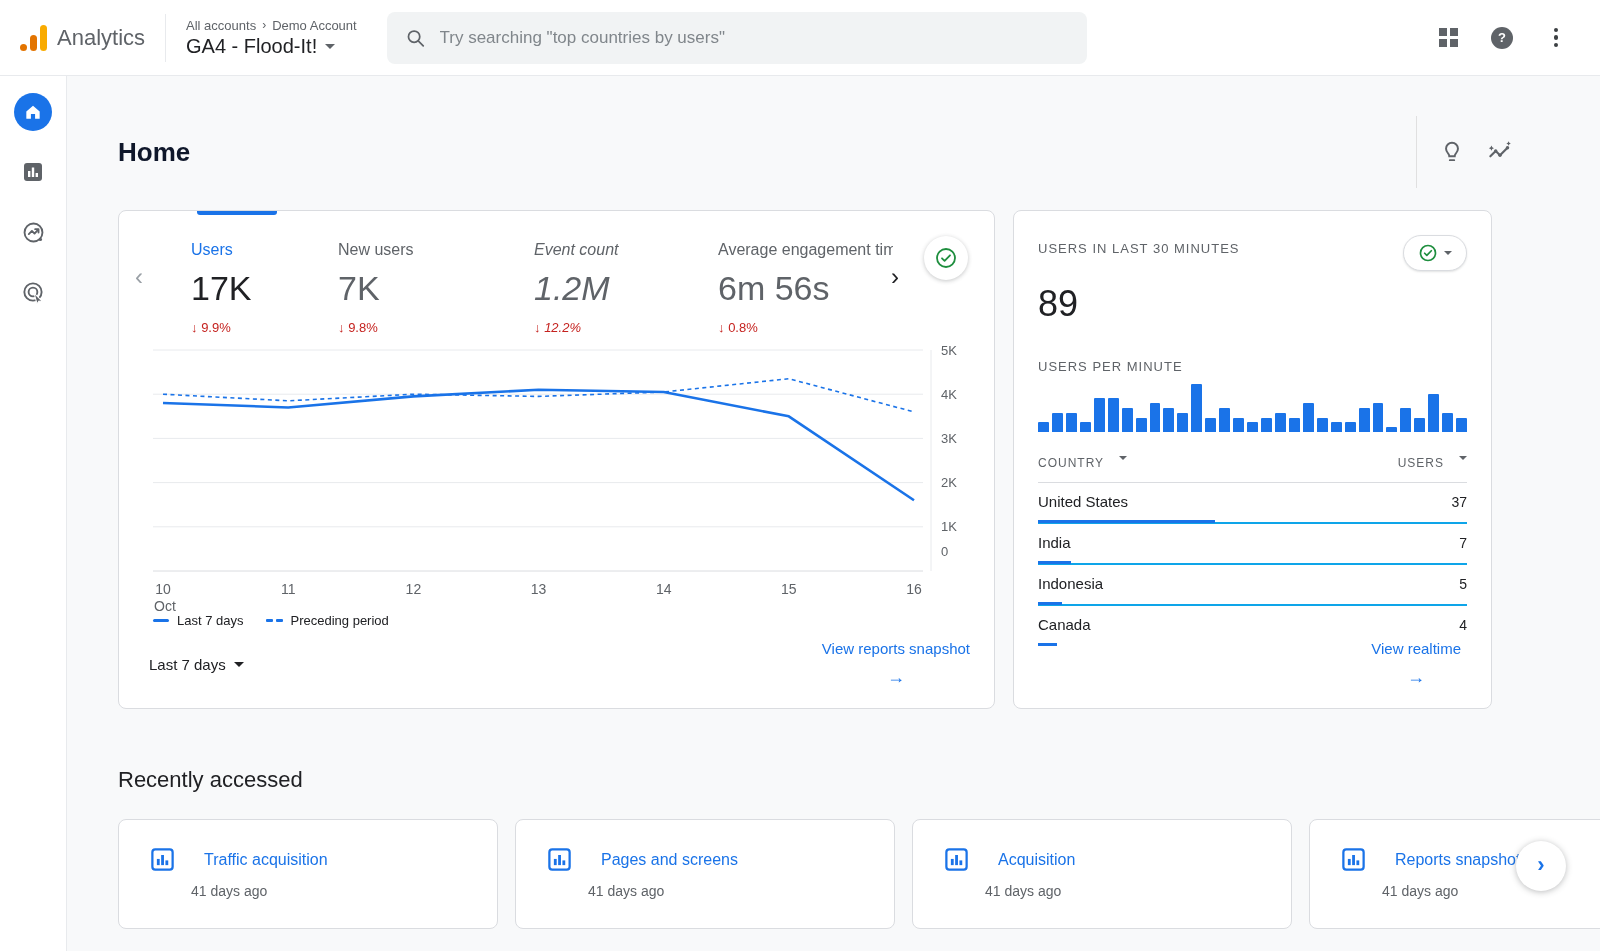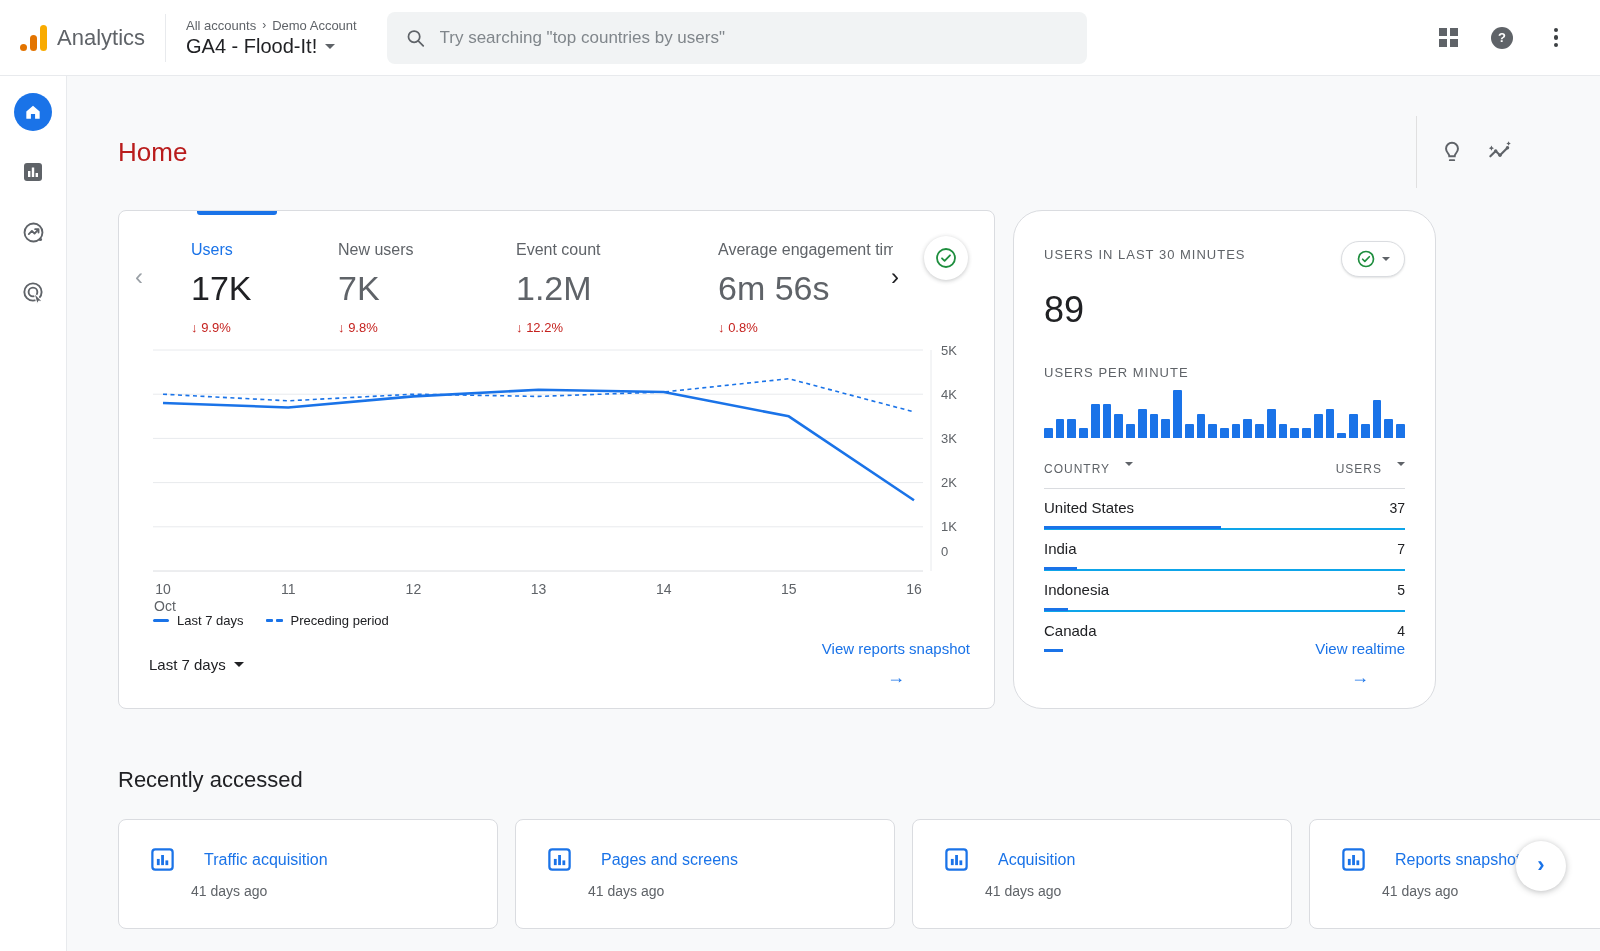--- a/index.html
+++ b/index.html
@@ -41,28 +41,28 @@
   .sidebar { position:absolute; top:76px; left:0; width:67px; height:875px; background:#fff;
              border-right:1px solid #e8eaed; display:flex; flex-direction:column; align-items:center; z-index:4; }
   .side-item { width:67px; height:60px; display:flex; align-items:center; justify-content:center; cursor:pointer; }
   .side-item:first-child { margin-top:6px; }
   .home-circle { width:38px; height:38px; border-radius:50%; background:#1a73e8;
                  display:flex; align-items:center; justify-content:center; }
 
   
   main { position:absolute; top:76px; left:67px; width:1533px; height:875px; background:#f8f9fa; overflow:hidden; }
   .page-head { display:flex; justify-content:space-between; align-items:center; margin:40px 85px 0 51px; }
-  .page-title { font-size:26px; color:#b91c1c; font-weight:400; }
+  .page-title { font-size:26px; color:#0f172a; font-weight:700; }
   .head-actions { display:flex; align-items:center; gap:20px; border-left:1px solid #e0e0e0;
                   padding-left:22px; height:72px; }
 
   .cards-row { display:flex; gap:18px; margin:22px 0 0 51px; }
   .card { background:#fff; border:1px solid #dadce0; border-radius:8px; position:relative; }
   .overview-card { width:877px; height:499px; overflow:hidden; }
-  .realtime-card { width:423px; height:499px; padding:30px;border-radius:29px; }
+  .realtime-card { width:479px; height:499px; padding:24px; }
 
   
   .carousel-indicator { position:absolute; top:0; left:78px; width:80px; height:4px; background:#1a73e8;
                         border-radius:0 0 3px 3px; }
   .metrics { position:relative; height:135px; margin-top:30px; }
   .metric { position:absolute; top:0; cursor:pointer; }
   .metric .m-label { font-size:16px; color:#5f6368; white-space:nowrap; overflow:hidden; max-width:175px; }
   .metric.active .m-label { color:#1a73e8; }
   .metric .m-value { font-size:34px; color:#5f6368; margin-top:10px; }
   .metric.active .m-value { color:#202124; }
@@ -240,21 +240,21 @@
             <div class="metric active" style="left: 72px;">
               <div class="m-label">Users</div>
               <div class="m-value">17K</div>
               <div class="m-delta"><span>↓</span> <span class="dv">9.9%</span></div>
             </div>
             <div class="metric" style="left: 219px;">
               <div class="m-label">New users</div>
               <div class="m-value">7K</div>
               <div class="m-delta"><span>↓</span> <span class="dv">9.8%</span></div>
             </div>
-            <div class="metric" style="left: 397px;">
+            <div class="metric" style="left: 415px; font-style: italic;">
               <div class="m-label">Event count</div>
               <div class="m-value">1.2M</div>
               <div class="m-delta"><span>↓</span> <span class="dv">12.2%</span></div>
             </div>
             <div class="metric" style="left: 599px;">
               <div class="m-label">Average engagement time</div>
               <div class="m-value">6m 56s</div>
               <div class="m-delta"><span>↓</span> <span class="dv">0.8%</span></div>
             </div>
           </div>

